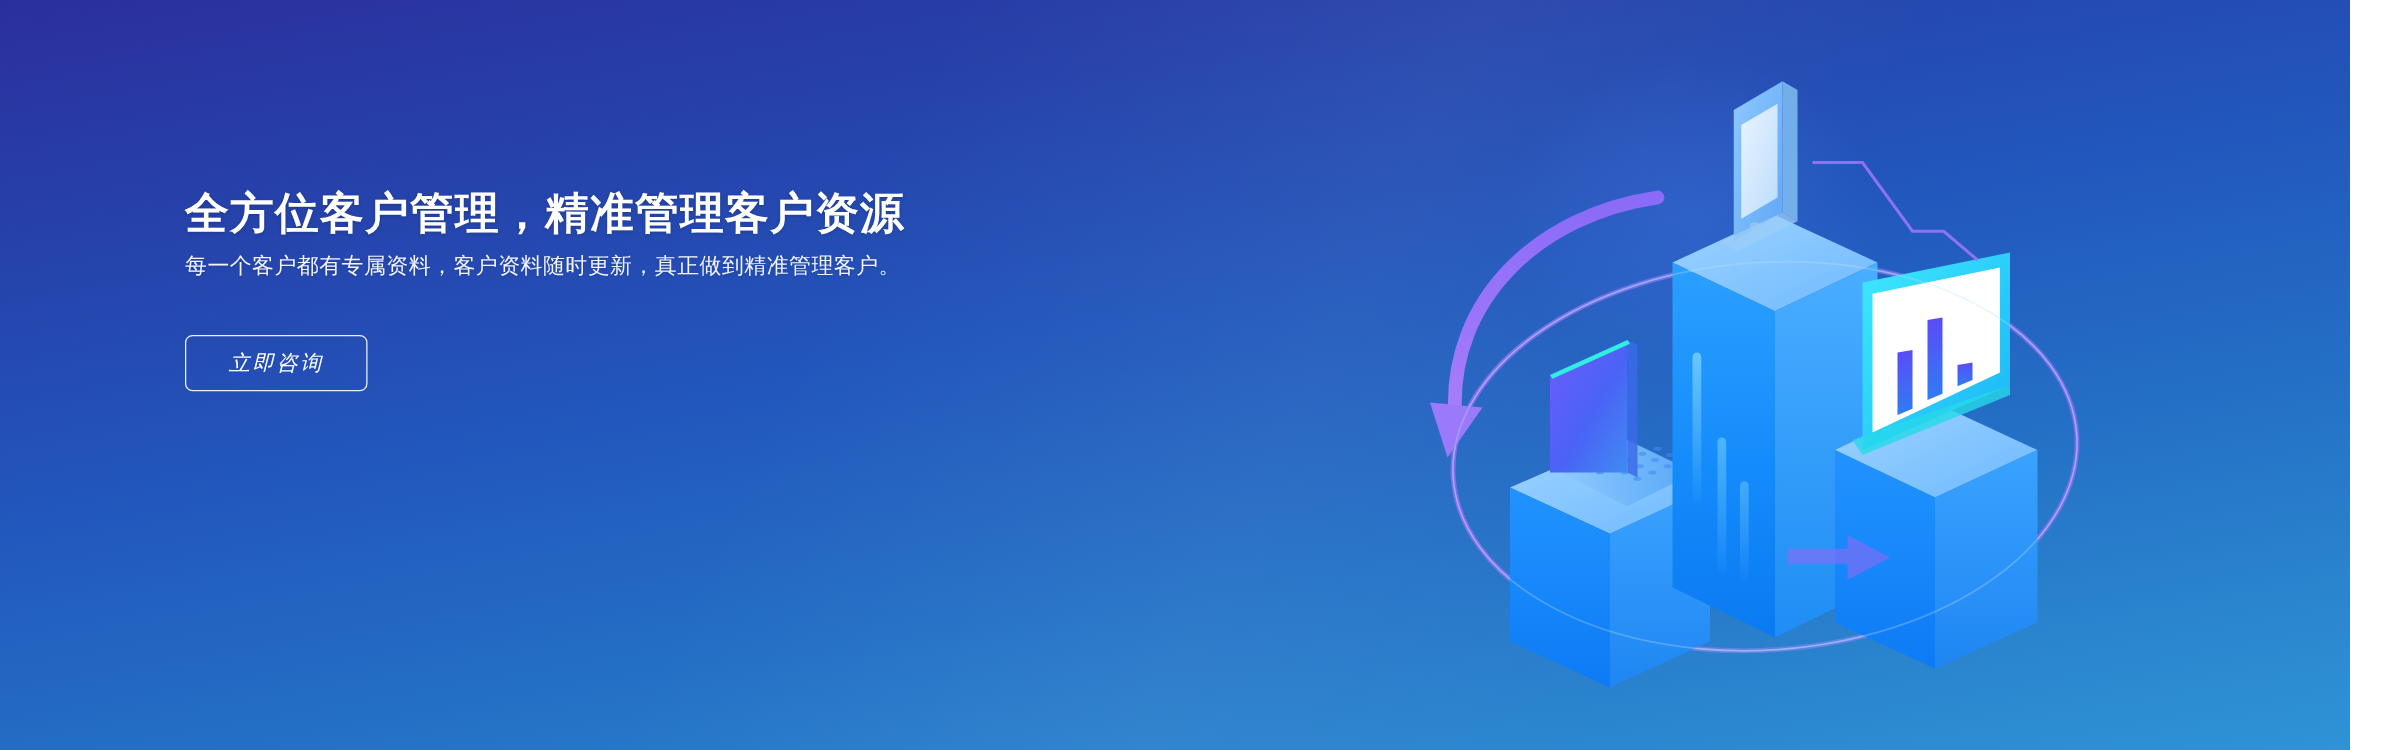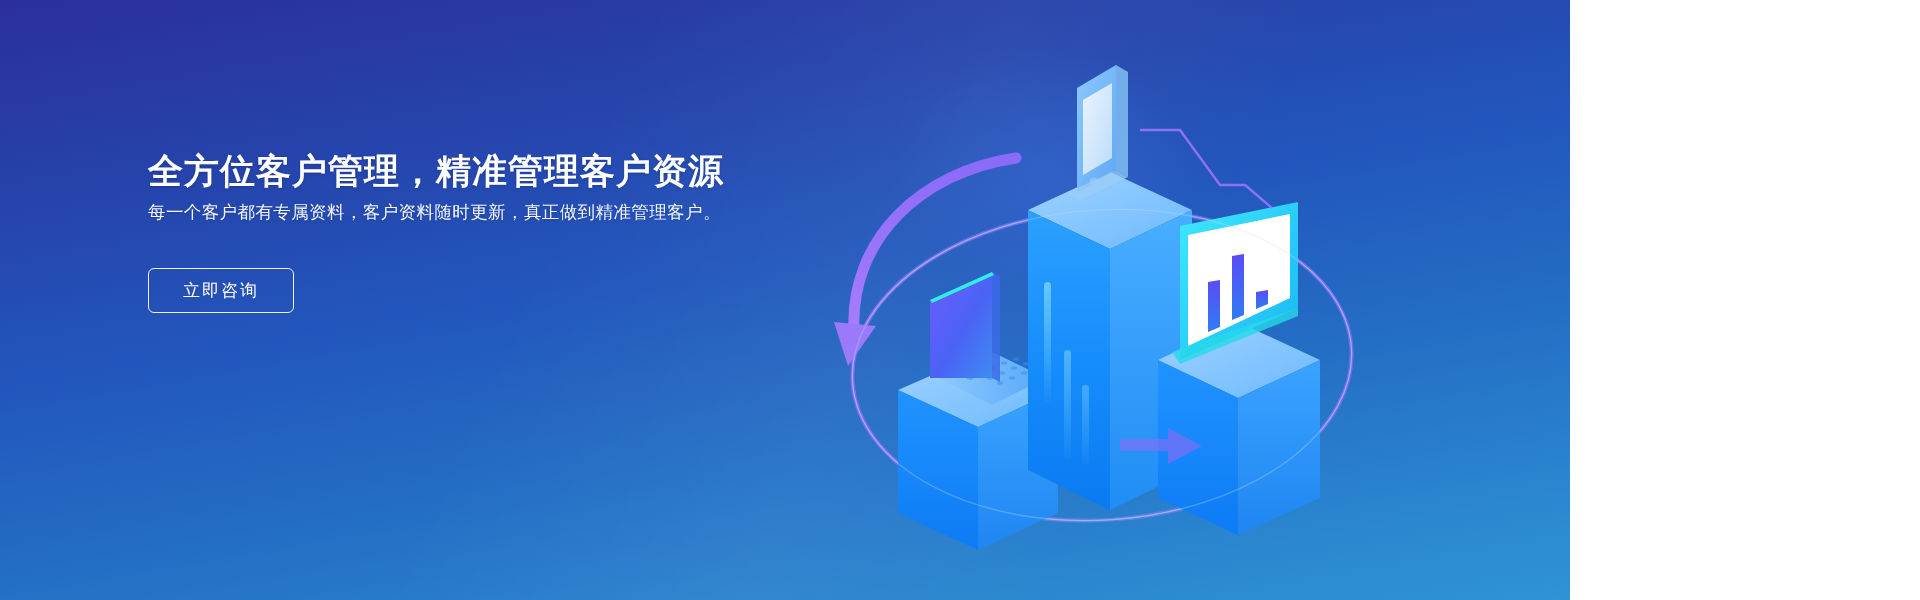--- a/index.html
+++ b/index.html
@@ -4,21 +4,21 @@
 <title>Banner</title>
 <style>
   * { margin:0; padding:0; box-sizing:border-box; }
   html, body {
     width:1920px; height:600px; overflow:hidden;
     font-family:"Liberation Sans","DejaVu Sans",sans-serif;
   }
 
   #banner {
     position:relative;
-    width:1570px; height:600px;
+    width:1880px; height:600px;
     overflow:hidden;
     background:
       linear-gradient(170deg,
         #2b2f9e 0%,
         #2642ab 22%,
         #2257bc 45%,
         #2470c6 68%,
         #2b87cf 88%,
         #2f93d6 100%);
   }
@@ -60,20 +60,21 @@
     padding:13px 34px;
     border:1.6px solid rgba(255,255,255,0.92);
     border-radius:6px;
     background:transparent;
     color:#ffffff;
     font-size:17px;
     letter-spacing:2px;
     line-height:1;
     cursor:pointer;
     font-family:inherit;
+    font-style:italic;
   }
 
   
   .art {
     position:absolute;
     right:190px; top:30px;
     width:560px; height:560px;
   }
   .art svg { display:block; width:100%; height:100%; }
 </style>

